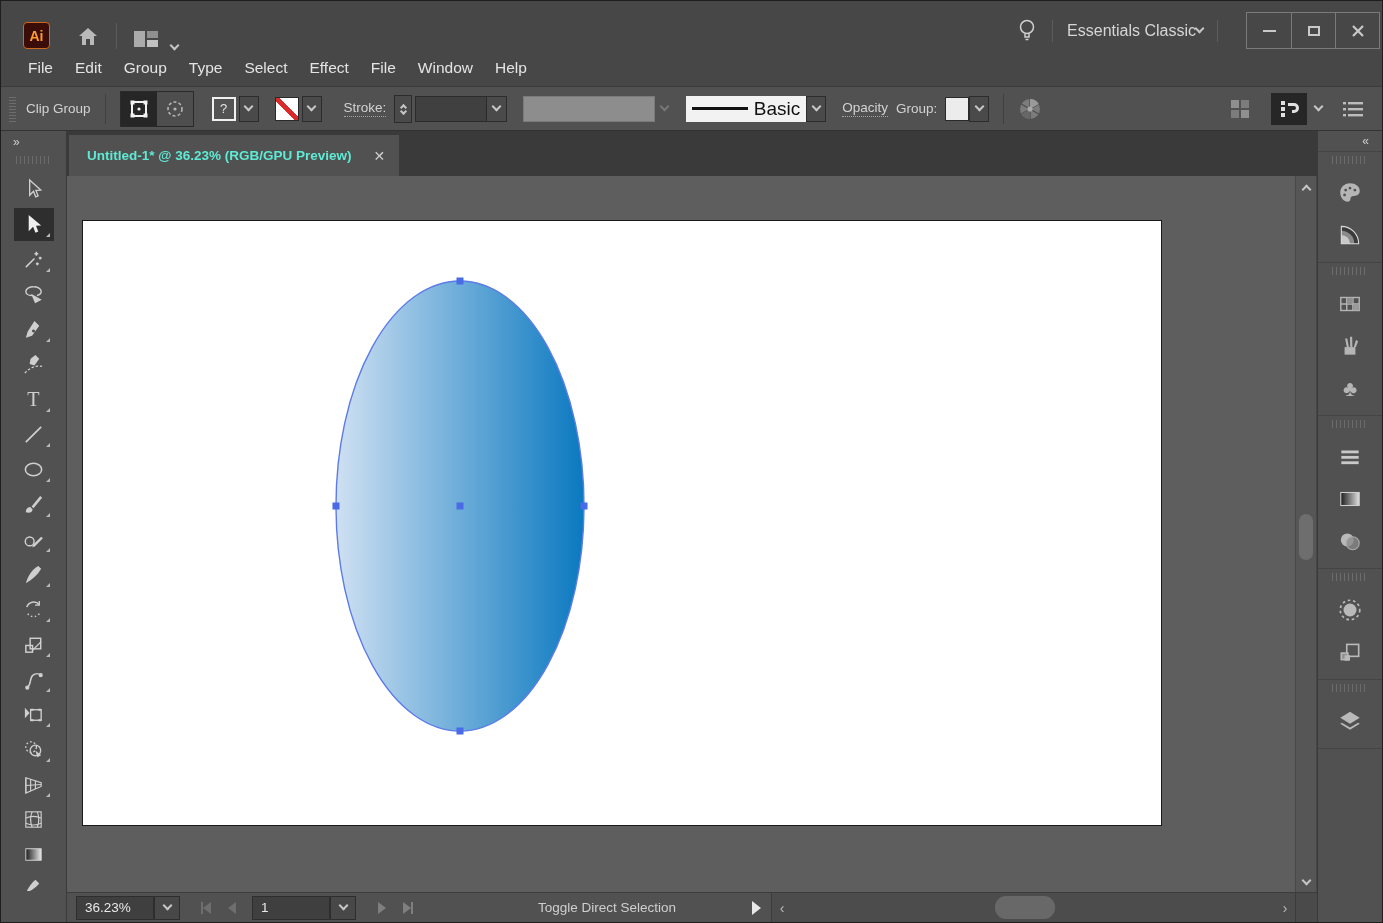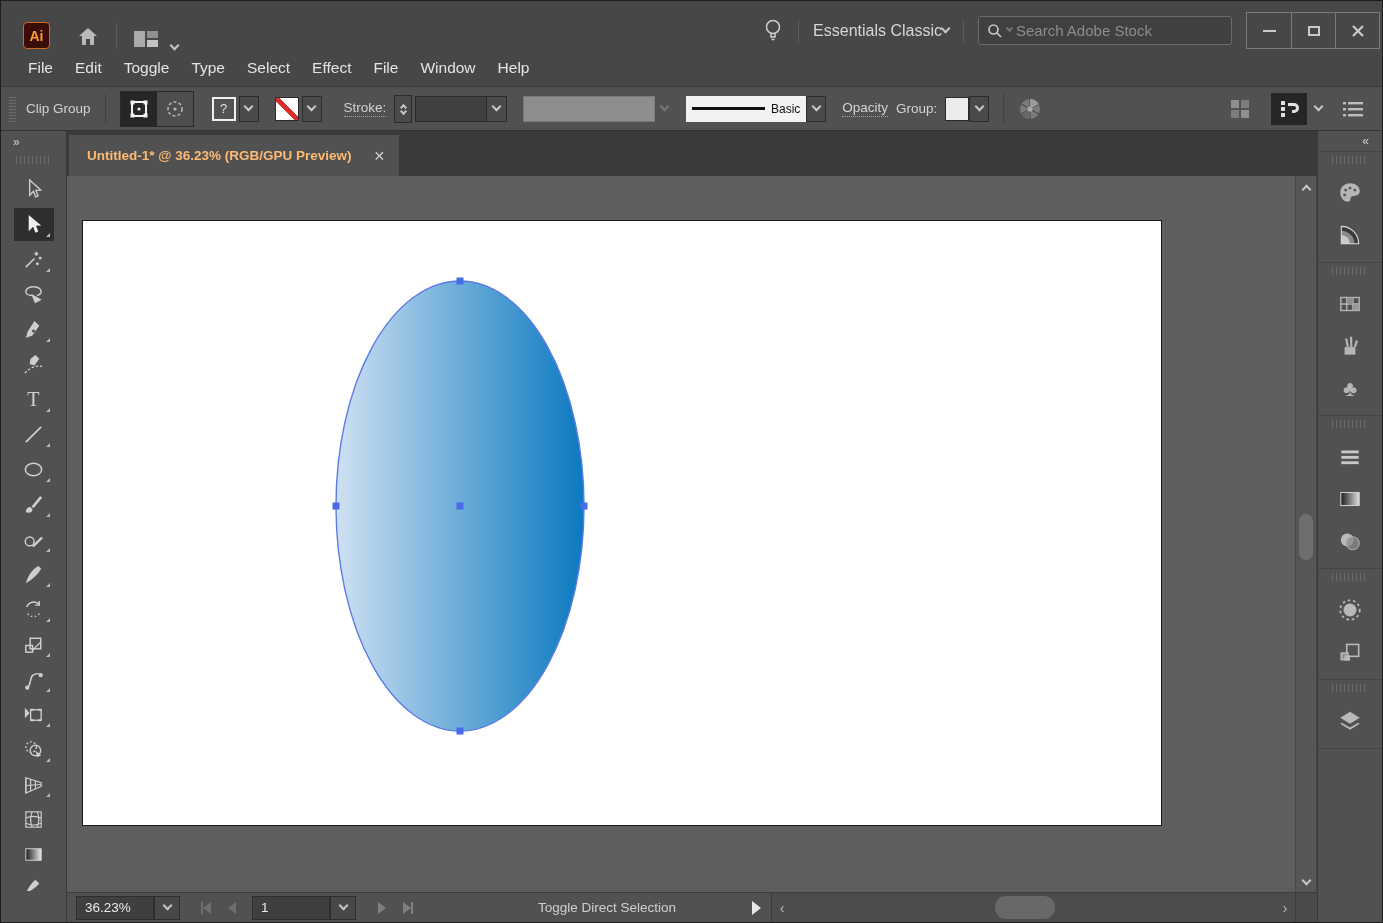--- a/index.html
+++ b/index.html
@@ -54,21 +54,21 @@
              align-items:center; justify-content:center; gap:3px; margin:0 3px 0 8px; }
   .stepper .chev { width:5px; height:5px; }
   .stepper .up { transform:rotate(-135deg); margin-top:2px; }
   .field { height:26px; background:#404040; border:1px solid #2b2b2b; }
   .f-strokew { width:72px; }
   .f-profile { width:132px; background:#8d8d8d; border-color:#7a7a7a; margin-left:16px; }
   .chev-dis { margin-left:6px; }
   .brush-dd { display:flex; margin-left:18px; }
   .brush-face { width:120px; height:26px; background:#f2f2f2; display:flex; align-items:center; padding:0 6px; gap:6px; }
   .brush-line { flex:1; height:3px; background:#111; }
-  .brush-face span { color:#111; font-size:12px; }
+  .brush-face span { color:#111; font-size:19px; }
   .brush-chev { width:20px; height:26px; background:#4a4a4a; border:1px solid #2c2c2c;
                 display:flex; align-items:center; justify-content:center; }
   .style-swatch { width:24px; height:24px; background:#ececec; border:1px solid #2a2a2a; }
   .rc-icons { margin-left:auto; display:flex; align-items:center; gap:20px; padding-right:18px; }
   .dock-toggle { display:flex; align-items:center; gap:8px; }
   .dock-toggle .btn { width:36px; height:32px; background:#262626; display:flex; align-items:center; justify-content:center; }
 
   
   .main { flex:1; display:flex; min-height:0; }
 
@@ -81,21 +81,21 @@
   .tool svg { width:23px; height:23px; }
   .tool.active { background:#2e2e2e; }
   .tool.flyout::after { content:''; position:absolute; right:4px; bottom:4px;
                         border-left:4px solid transparent; border-bottom:4px solid #b9b9b9; }
   .tool.partial { height:18px; overflow:hidden; align-items:flex-start; }
 
   
   .center { flex:1; display:flex; flex-direction:column; min-width:0; }
   .tabbar { height:45px; background:#3a3a3a; display:flex; align-items:flex-end; flex:0 0 auto; }
   .doctab { height:41px; margin-left:2px; background:#515151; display:flex; align-items:center; padding:0 14px 0 18px; gap:22px; }
-  .doctab .title { font-size:13.5px; font-weight:bold; color:#fdba74; }
+  .doctab .title { font-size:13.5px; font-weight:bold; color:#5eead4; }
   .doctab .close { color:#cfcfcf; font-size:14px; }
   .canvasrow { flex:1; display:flex; min-height:0; }
   .canvas { flex:1; position:relative; background:#5e5e5e; overflow:hidden; }
   .artboard { position:absolute; background:#fff; box-shadow:0 0 0 1px #191919; }
   .sel-overlay { position:absolute; left:0; top:0; width:100%; height:100%; }
 
   
   .vscroll { width:22px; background:#565656; border-left:1px solid #474747; border-right:1px solid #474747;
              display:flex; flex-direction:column; align-items:center; }
   .vscroll .arrow { height:22px; display:flex; align-items:center; justify-content:center; }
@@ -161,48 +161,40 @@
             <circle cx="11" cy="9" r="6.5"></circle>
             <path d="M9 15.5 V19 h4 V15.5 M9.5 21.5 h3"></path>
           </svg>
       </div>
       <div class="vdiv2"></div>
       <div class="workspace">
         <span>Essentials Classic</span>
         <span class="chev"></span>
       </div>
       <div class="vdiv2"></div>
-      <div class="searchbox">
-        <svg width="16" height="16" viewBox="0 0 16 16" fill="none" stroke="#c9c9c9" stroke-width="1.6">
-            <circle cx="6.5" cy="6.5" r="4.5"></circle>
-            <path d="M10 10 L14 14"></path>
-          </svg>
-        <span class="chev dim" style="width:5px;height:5px"></span>
-        <input placeholder="Search Adobe Stock" style="">
-      </div>
       <div class="winctrl">
         <div class="winbtn">
             <div class="glyph-min"></div>
           </div>
         <div class="winbtn">
             <div class="glyph-max"></div>
           </div>
         <div class="winbtn">
           <svg width="14" height="14" viewBox="0 0 14 14" stroke="#c9c9c9" stroke-width="2.2">
               <path d="M2 2 L12 12 M12 2 L2 12"></path>
             </svg>
         </div>
       </div>
     </div>
   </div>
 
   <div class="menubar" id="menubar">
       <div class="menu-item">File</div>
       <div class="menu-item">Edit</div>
-      <div class="menu-item">Toggle</div>
+      <div class="menu-item">Group</div>
       <div class="menu-item">Type</div>
       <div class="menu-item">Select</div>
       <div class="menu-item">Effect</div>
       <div class="menu-item">File</div>
       <div class="menu-item">Window</div>
       <div class="menu-item">Help</div>
     </div>
 
   <div class="controlbar">
     <div class="gripv"></div>

